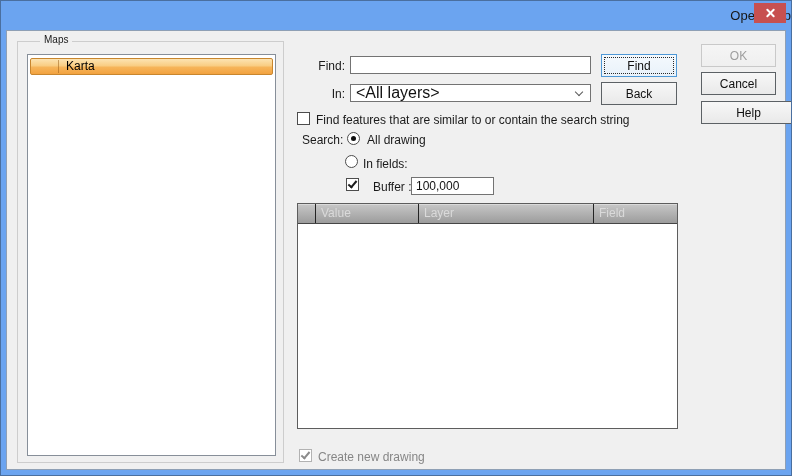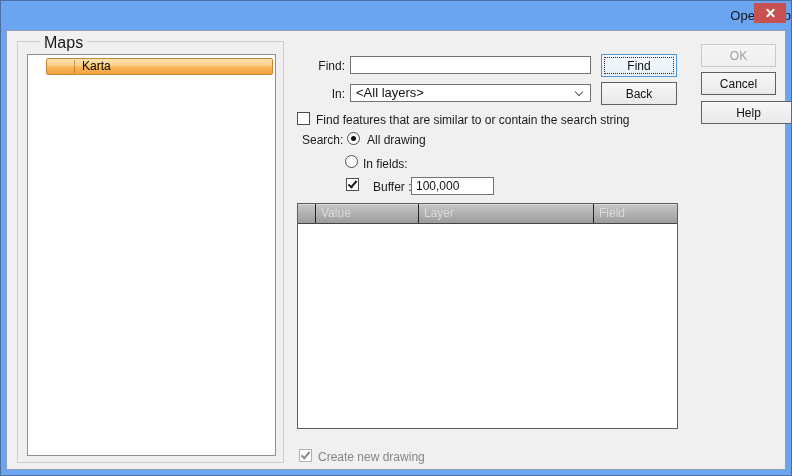--- a/index.html
+++ b/index.html
@@ -18,44 +18,44 @@
   .x-wrap { position:relative; width:11px; height:11px; }
   .x-bar { position:absolute; left:0; top:4.5px; width:11px; height:2px; background:#fff; border-radius:1px; }
   .x-bar.a { transform:rotate(45deg); } .x-bar.b { transform:rotate(-45deg); }
   .content { position:absolute; left:5px; top:29px; right:5px; bottom:5px;
     background:#f0f0f0; border:1px solid #8fa0b5; }
 
   
   .groupbox { position:absolute; left:16px; top:40px; width:267px; height:422px;
     border:1px solid #cdcdcd; }
   .groupbox-label { position:absolute; left:22px; top:-8px; background:#f0f0f0;
-    padding:0 4px; font-size:16px; color:#1a1a1a; }
+    padding:0 4px; font-size:10px; color:#1a1a1a; }
   .listbox { position:absolute; left:26px; top:53px; width:249px; height:402px;
     background:#fff; border:1px solid #878f99; }
-  .list-item-selected { position:relative; margin:3px 2px 0 18px; height:17px;
+  .list-item-selected { position:relative; margin:3px 2px 0 2px; height:17px;
     border:1px solid #c8862e; border-radius:2px;
     background:linear-gradient(180deg,#fce4b2 0%,#f9cd83 45%,#f6b55a 55%,#f2a240 100%);
     line-height:15px; padding-left:35px; color:#000; }
   .list-item-selected .col-line { position:absolute; left:27px; top:1px; bottom:1px;
     width:1px; background:rgba(150,90,20,.5); }
 
   
   .lbl { position:absolute; font-size:12px; color:#1a1a1a; line-height:14px; white-space:nowrap; }
   .lbl.right { text-align:right; }
   .input { position:absolute; background:#fff; border:1px solid #737373;
     font-family:"Liberation Sans", sans-serif; font-size:12px; padding:0 4px; color:#111; }
   .btn { position:absolute; display:flex; align-items:center; justify-content:center;
     background:linear-gradient(#f7f7f7,#e9e9e9); border:1px solid #5c6165;
     font-size:12px; color:#111; cursor:default; }
   .btn.default { border-color:#4e98d6; background:linear-gradient(#f4f9fd,#e9f2fa);
     outline:1px dotted #2a2a2a; outline-offset:-4px; }
   .btn.disabled { border-color:#c9c9c9; color:#9e9e9e;
     background:linear-gradient(#f5f5f5,#efefef); }
   .combo { position:absolute; background:#fff; border:1px solid #737373;
-    font-size:13px; line-height:16px; padding-left:5px; color:#111; }
+    font-size:16px; line-height:16px; padding-left:5px; color:#111; }
   .combo .chev { position:absolute; right:8px; top:4px; width:6px; height:6px;
     border-right:1px solid #5a5a5a; border-bottom:1px solid #5a5a5a; transform:rotate(45deg); }
   .combo.disabled { background:#f7f7f7; border-color:#bdbdbd; color:#9c9c9c; }
   .combo.disabled .chev { border-color:#bcc3ca; }
   .cb { position:absolute; width:13px; height:13px; background:#fff; border:1px solid #4c4c4c; }
   .cb .check { position:absolute; left:3px; top:0px; width:5px; height:9px;
     border-right:2px solid #1c1c1c; border-bottom:2px solid #1c1c1c; transform:rotate(40deg); }
   .cb.disabled { border-color:#b2b2b2; }
   .cb.disabled .check { border-color:#8b8b8b; }
   .rb { position:absolute; width:13px; height:13px; background:#fff;

